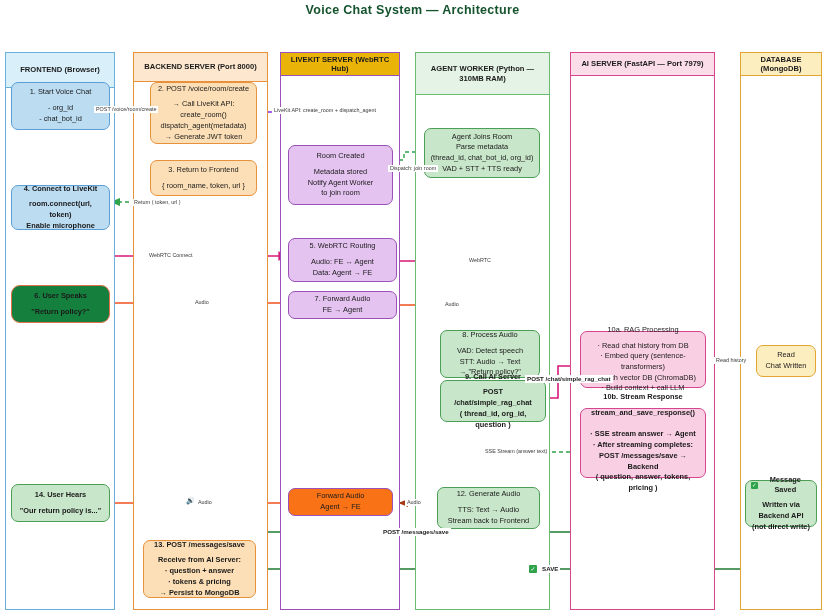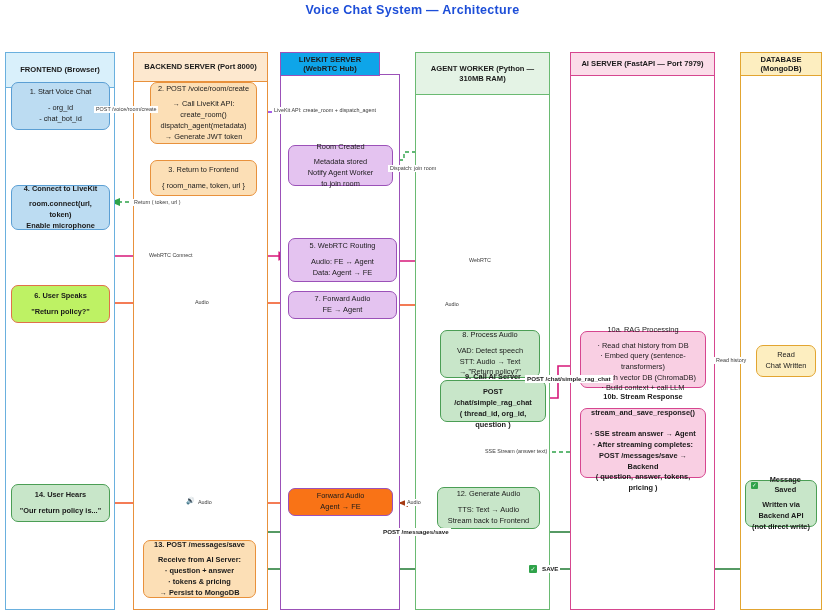--- a/index.html
+++ b/index.html
@@ -1,21 +1,21 @@
 <!DOCTYPE html>
 <html><head>
 <meta charset="utf-8">
 <style>
   html,body{margin:0;padding:0;background:#ffffff;}
   body{width:825px;height:615px;position:relative;overflow:hidden;
        font-family:"Liberation Sans","DejaVu Sans",sans-serif;color:#1a1a1a;}
   #diagram{position:absolute;left:0;top:0;width:825px;height:615px;}
 
   .title{position:absolute;left:0;top:3px;width:825px;text-align:center;
-         font-size:12.5px;font-weight:bold;letter-spacing:.3px;color:#1d4ed8;}
+         font-size:12.5px;font-weight:bold;letter-spacing:.3px;color:#14532d;}
 
   
   .lane{position:absolute;box-sizing:border-box;border-width:1px;border-style:solid;}
   .lane-head{position:absolute;box-sizing:border-box;border-width:1px;border-style:solid;
              display:flex;align-items:center;justify-content:center;text-align:center;
              font-size:7.6px;font-weight:bold;line-height:1.25;padding:2px 3px;}
 
   
   .node{position:absolute;box-sizing:border-box;border-radius:7px;border-width:1px;border-style:solid;
         display:flex;flex-direction:column;align-items:center;justify-content:center;
@@ -98,21 +98,21 @@
   <div class="lane-head" style="left:5px;top:52px;width:110px;height:36px;background:#d9f0fb;border-color:#6ab0de;">
     <span>FRONTEND (Browser)</span>
   </div>
 
   <div class="lane" style="left:133px;top:74px;width:135px;height:536px;background:#ffffff;border-color:#e8913c;"></div>
   <div class="lane-head" style="left:133px;top:52px;width:135px;height:30px;background:#fde8cf;border-color:#e8913c;">
     <span>BACKEND SERVER (Port 8000)</span>
   </div>
 
   <div class="lane" style="left:280px;top:74px;width:120px;height:536px;background:#ffffff;border-color:#9b51b8;"></div>
-  <div class="lane-head" style="left:280px;top:52px;width:100px;height:24px;background:#0ea5e9;border-color:#9b51b8;justify-content:flex-end;">
+  <div class="lane-head" style="left:280px;top:52px;width:120px;height:24px;background:#eab308;border-color:#9b51b8;justify-content:flex-end;">
     <span>LIVEKIT SERVER (WebRTC Hub)</span>
   </div>
 
   <div class="lane" style="left:415px;top:79px;width:135px;height:531px;background:#ffffff;border-color:#6aba72;"></div>
   <div class="lane-head" style="left:415px;top:52px;width:135px;height:43px;background:#e4f3e5;border-color:#6aba72;">
     <span>AGENT WORKER (Python — 310MB RAM)</span>
   </div>
 
   <div class="lane" style="left:570px;top:74px;width:145px;height:536px;background:#ffffff;border-color:#d6468f;"></div>
   <div class="lane-head" style="left:570px;top:52px;width:145px;height:24px;background:#fbdde9;border-color:#d6468f;">
@@ -142,35 +142,41 @@
     <span class="t hd">3. Return to Frontend</span>
     <span class="t">{ room_name, token, url }</span>
   </div>
 
   <div class="node" style="left:11px;top:185px;width:99px;height:45px;background:#bcdcf2;border-color:#5b9fd4;">
     <span class="t hd b">4. Connect to LiveKit</span>
     <span class="t b">room.connect(url, token)
 Enable microphone</span>
   </div>
 
-  <div class="node" style="left:288px;top:145px;width:105px;height:41px;background:#e4c3f0;border-color:#9b51b8;">
+  <div class="node" style="left:288px;top:145px;width:105px;height:60px;background:#e4c3f0;border-color:#9b51b8;">
     <span class="t hd">Room Created</span>
     <span class="t">Metadata stored
 Notify Agent Worker
 to join room</span>
   </div>
 
+  <div class="node" style="left:424px;top:128px;width:116px;height:50px;background:#c8e6c9;border-color:#4b9e55;">
+    <span class="t">Agent Joins Room</span>
+    <span class="t">Parse metadata
+(thread_id, chat_bot_id, org_id)
+VAD + STT + TTS ready</span>
+  </div>
 
   <div class="node" style="left:288px;top:238px;width:109px;height:44px;background:#e4c3f0;border-color:#9b51b8;">
     <span class="t hd">5. WebRTC Routing</span>
     <span class="t">Audio: FE ↔ Agent
 Data: Agent → FE</span>
   </div>
 
-  <div class="node" style="left:11px;top:285px;width:99px;height:38px;background:#bef264;border-color:#e0714a;">
+  <div class="node" style="left:11px;top:285px;width:99px;height:38px;background:#15803d;border-color:#e0714a;border-radius:9px;">
     <span class="t hd b">6.  User Speaks</span>
     <span class="t b">"Return policy?"</span>
   </div>
 
   <div class="node" style="left:288px;top:291px;width:109px;height:28px;background:#e4c3f0;border-color:#9b51b8;">
     <span class="t">7. Forward Audio
 FE → Agent</span>
   </div>
 
   <div class="node" style="left:440px;top:330px;width:100px;height:48px;background:#c8e6c9;border-color:#4b9e55;">

